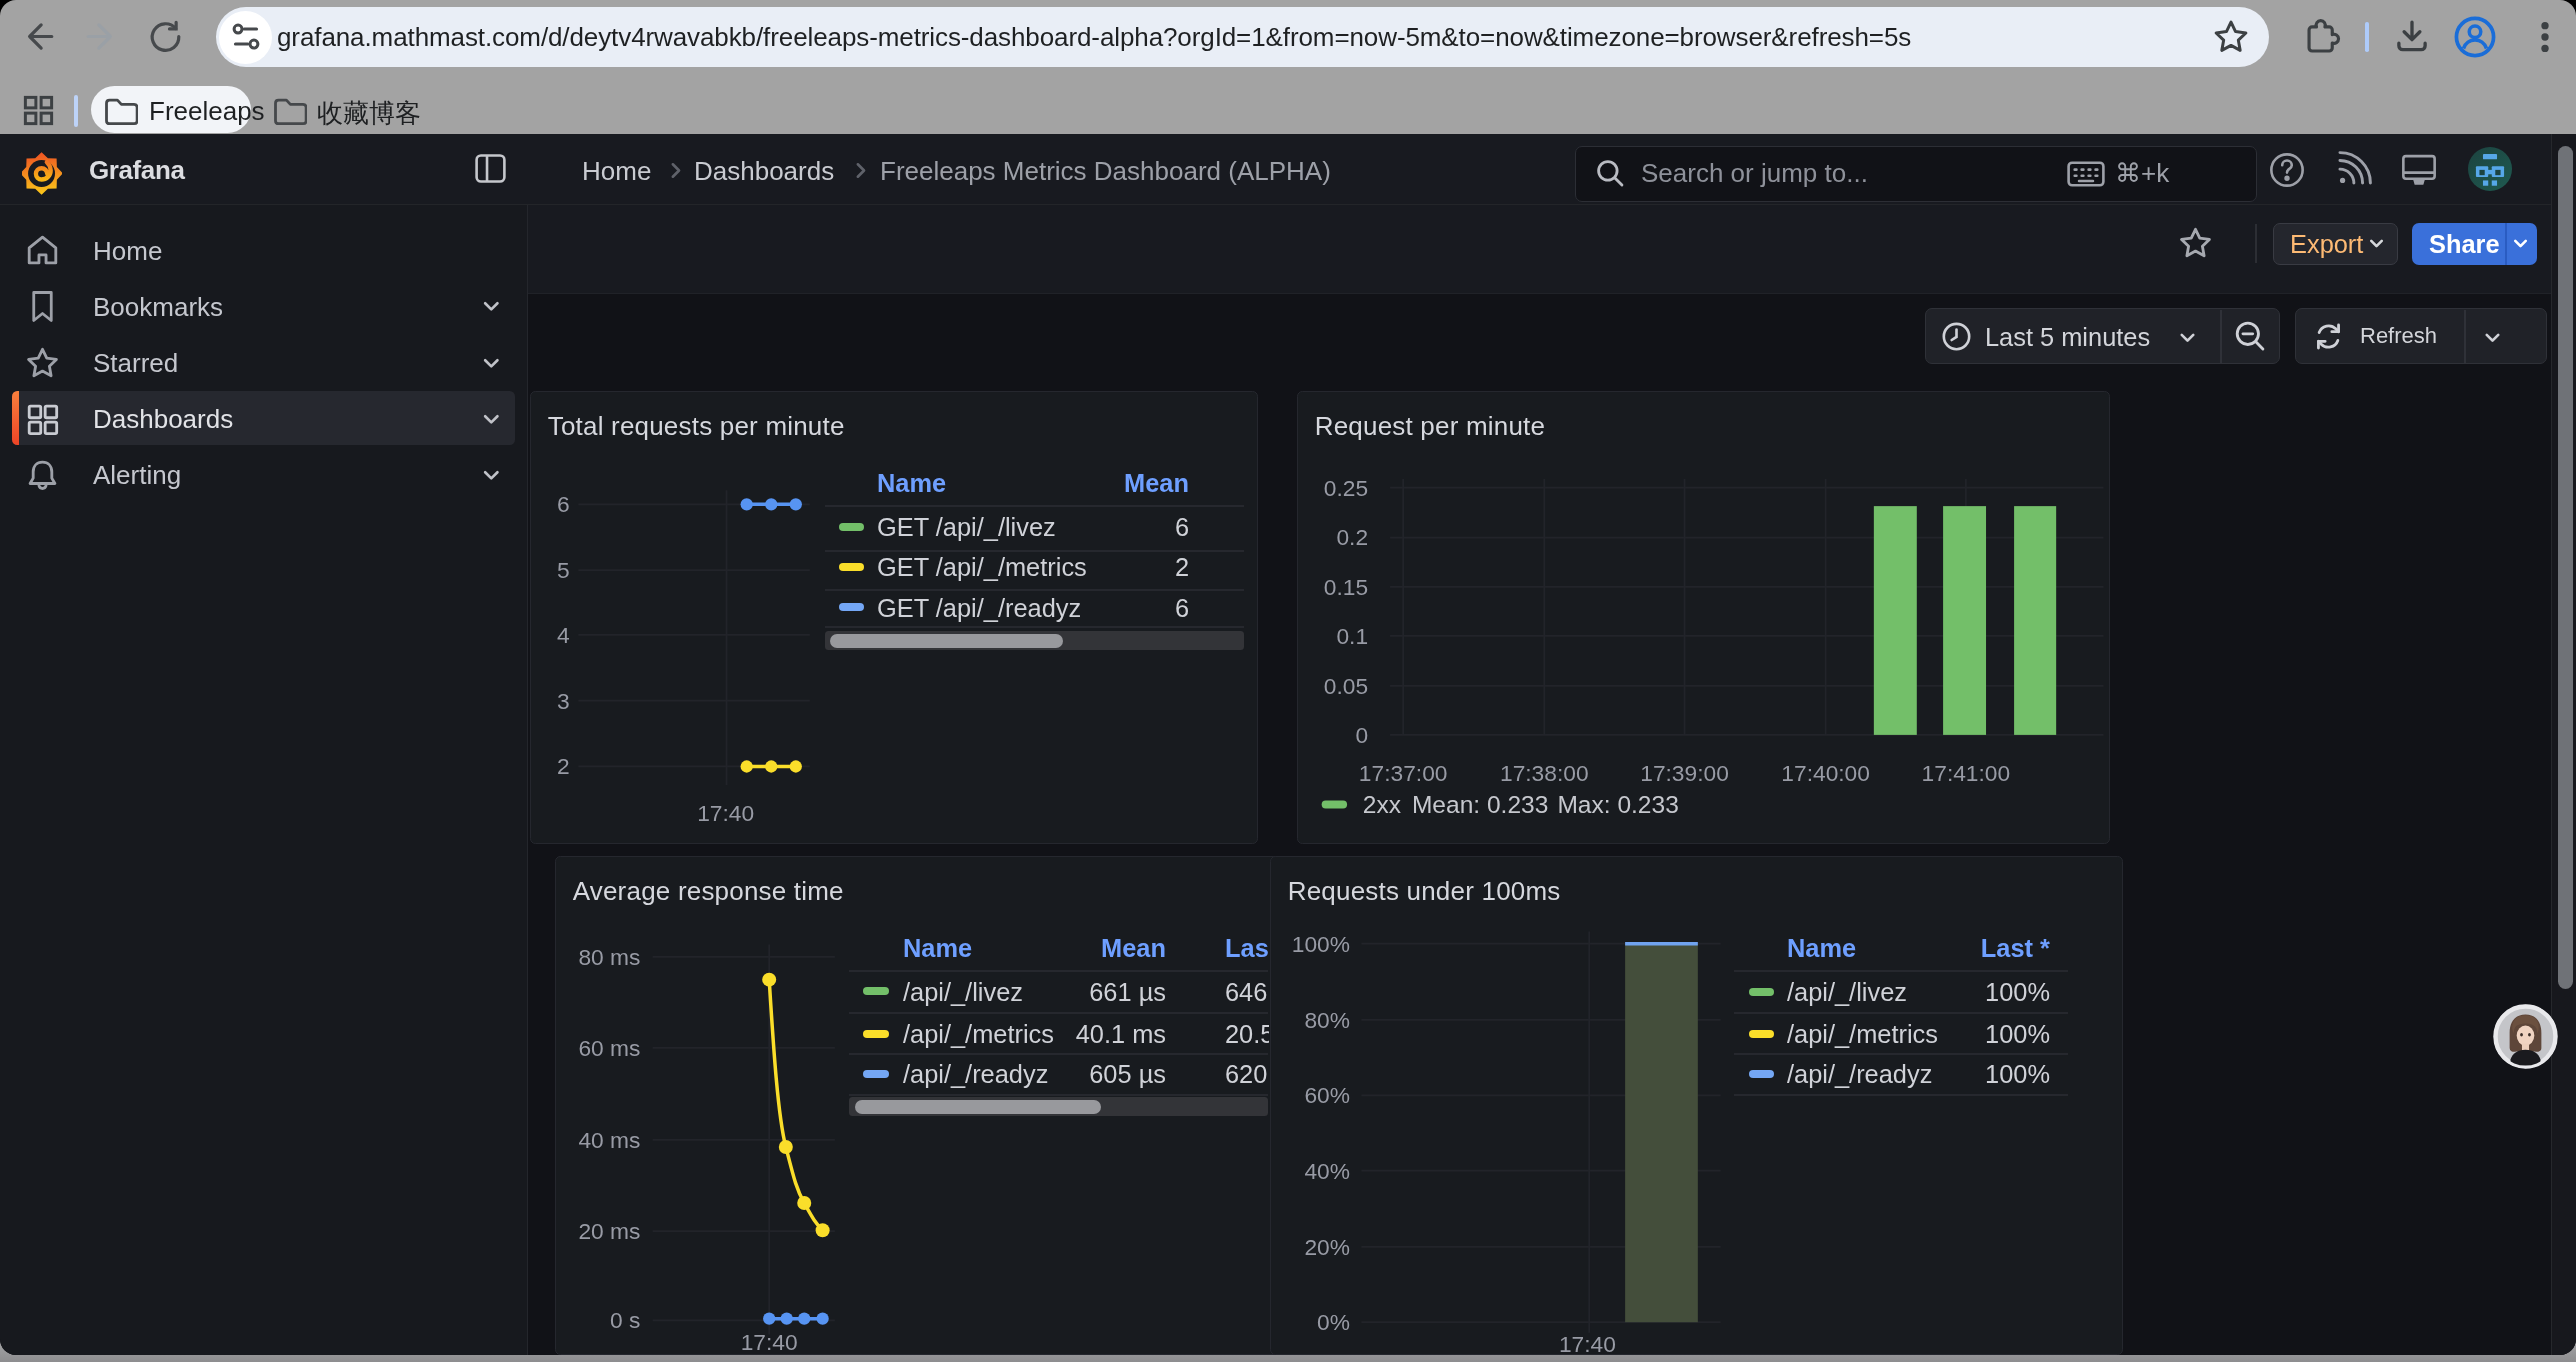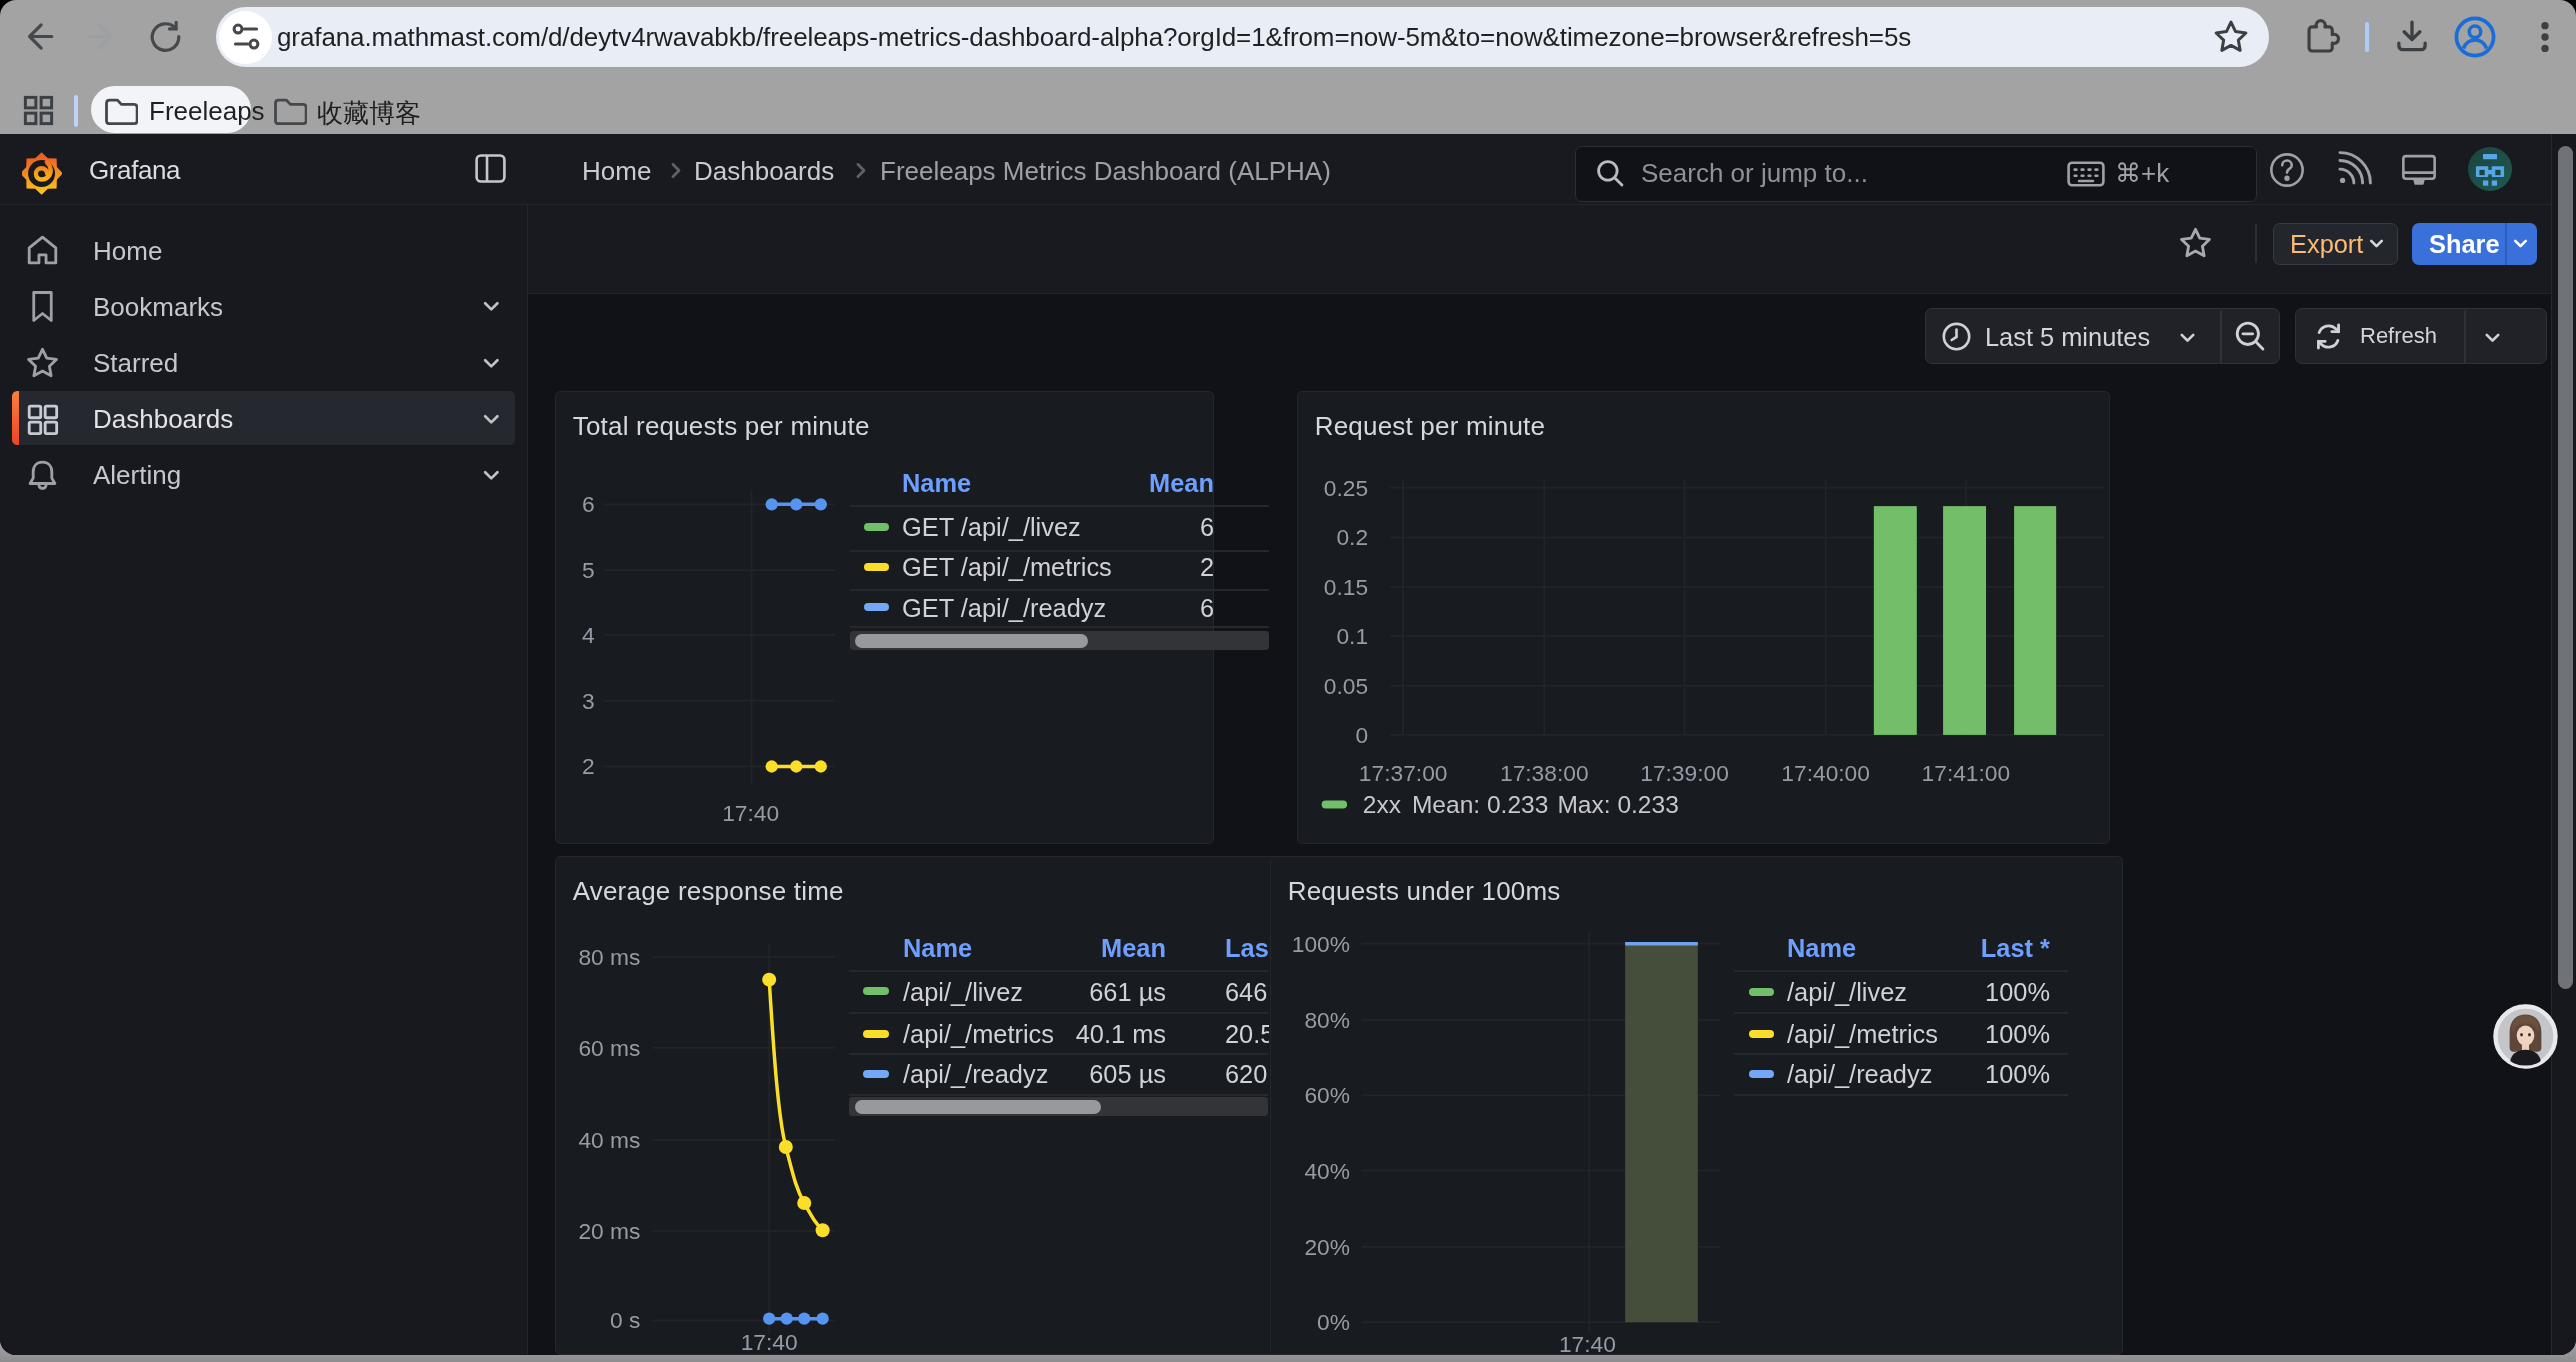--- a/index.html
+++ b/index.html
@@ -109,21 +109,21 @@
       </linearGradient>
       <linearGradient id="glog2" x1="0" y1="0" x2="0" y2="1">
         <stop offset="0" stop-color="#f07423"></stop>
           <stop offset="1" stop-color="#f9b414"></stop>
       </linearGradient>
     </defs>
     <path fill="url(#glog)" d="M22.5 2.0 L29.8 8.9 L39.8 9.2 L40.1 19.2 L47.0 26.5 L40.1 33.8 L39.8 43.8 L29.8 44.1 L22.5 51.0 L15.2 44.1 L5.2 43.8 L4.9 33.8 L-2.0 26.5 L4.9 19.2 L5.2 9.2 L15.2 8.9 z"></path>
     <circle cx="22.5" cy="26.5" r="15.5" fill="#181a20"></circle>
     <path fill="none" stroke="url(#glog2)" stroke-width="5" stroke-linecap="round" d="M29 27 a6.5 6.5 0 1 0 -6.5 6.5 a10.5 10.5 0 0 0 10.5 -10.5 a13.5 13.5 0 0 0 -4.5 -9.5"></path>
   </svg>
-  <div class="abs" style="left:89px;top:21px;font-size:26px;font-weight:400;letter-spacing:-0.4px;color:#dcdde1">Grafana</div>
+  <div class="abs" style="left:89px;top:21px;font-size:26px;font-weight:700;letter-spacing:-0.4px;color:#dcdde1">Grafana</div>
 
   <svg class="abs" style="left:473px;top:18.4px" width="35" height="33" viewBox="0 0 40 38" fill="none" stroke="#c5c7cc" stroke-width="3">
       <rect x="4" y="4" width="32" height="30" rx="5"></rect>
       <path d="M16 4 v30"></path>
     </svg>
 
   <div class="crumb abs" style="left:582px;top:22px">Home</div>
   <svg class="abs" style="left:664px;top:24.6px" width="23" height="23" viewBox="0 0 26 26" fill="none" stroke="#5f626a" stroke-width="3" stroke-linecap="round" stroke-linejoin="round">
       <path d="M10 6 l7 7 -7 7"></path>
     </svg>
@@ -261,21 +261,21 @@
     <path d="M9.3 15.5 a11.5 11.5 0 0 1 19-4.3 l3.2 3.3"></path>
     <path d="M31.5 6.8 v7.7 h-7.7"></path>
     <path d="M30.7 24.5 a11.5 11.5 0 0 1 -19 4.3 l-3.2-3.3"></path>
     <path d="M8.5 33.2 v-7.7 h7.7"></path>
   </svg>
   <div class="abs" style="left:2360px;top:189px;font-size:22px;color:#d3d5da">Refresh</div>
   <svg class="abs" style="left:2481px;top:192px" width="23" height="23" viewBox="0 0 26 26" fill="none" stroke="#cfd1d7" stroke-width="3" stroke-linecap="round" stroke-linejoin="round">
       <path d="M6.5 10 l6.5 6.5 6.5-6.5"></path>
     </svg>
 
-  <div class="panel" style="left:555px;top:257px;width:659px;height:453px">
+  <div class="panel" style="left:530px;top:257px;width:728px;height:453px">
     <div class="ptitle" style="left:16.7px;top:19px">Total requests per minute</div>
     <svg class="abs" style="left:0;top:0" width="726" height="450" viewBox="0 0 828 513">
       <g stroke="#22242a" stroke-width="2">
         <path d="M54 128 H318 M54 203 H318 M54 277 H318 M54 352 H318 M54 427 H318"></path>
         <path d="M223 112 V448"></path>
       </g>
       <g fill="#989ba5" font-size="26" font-family="Liberation Sans">
         <text x="44" y="137" text-anchor="end">6</text>
         <text x="44" y="212" text-anchor="end">5</text>
         <text x="44" y="286" text-anchor="end">4</text>

